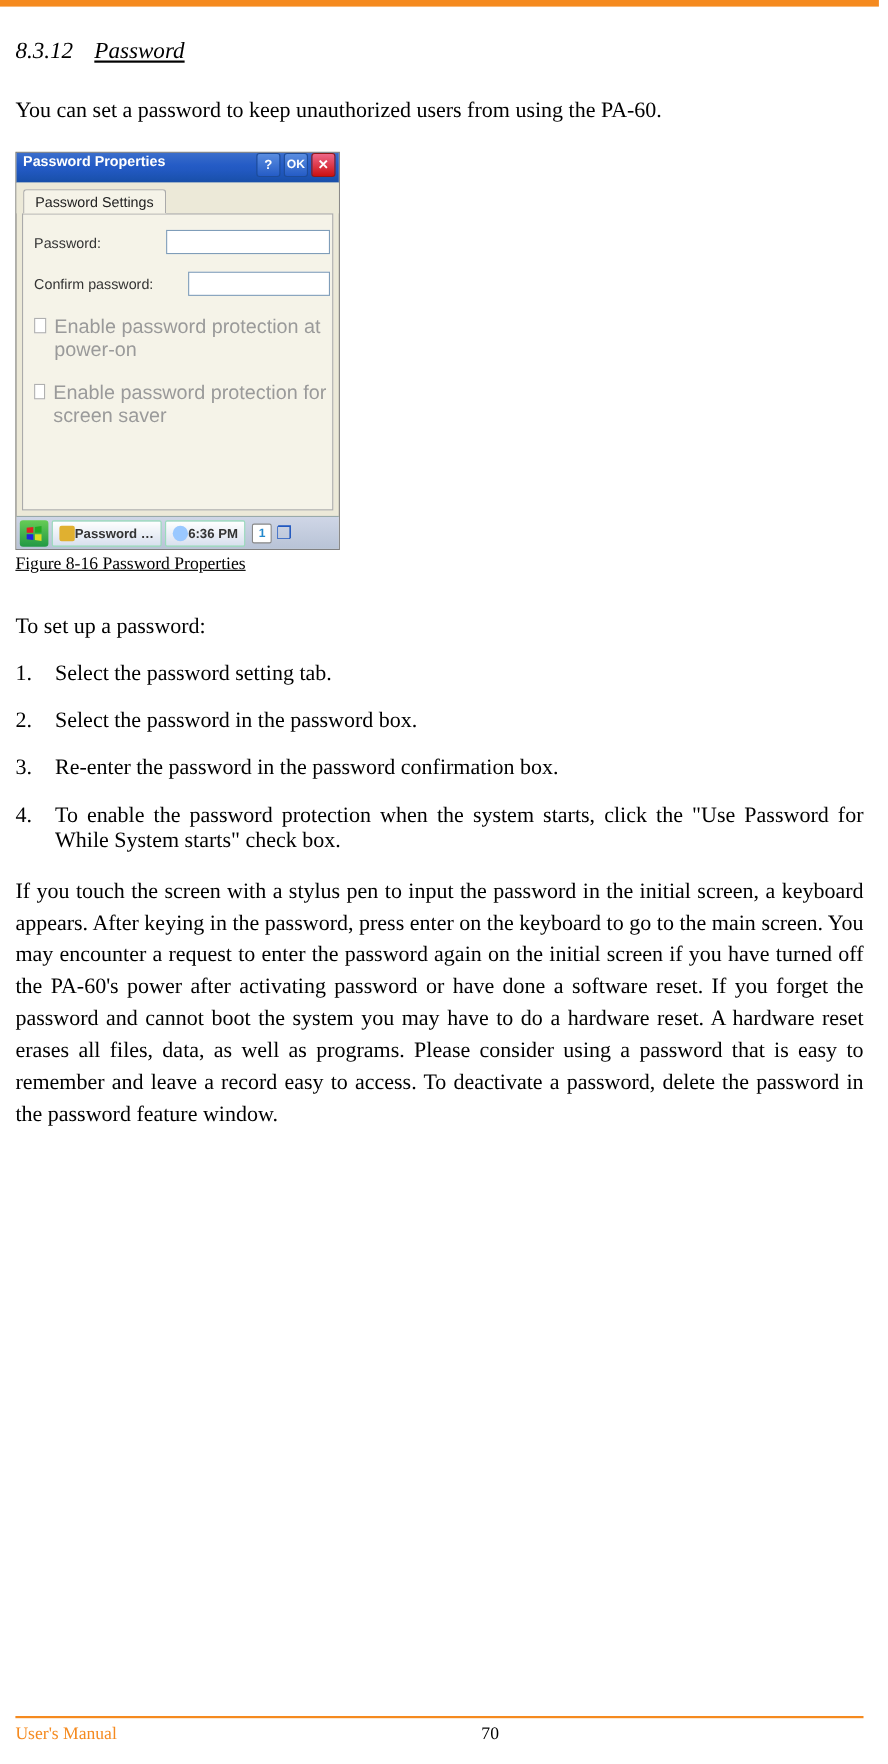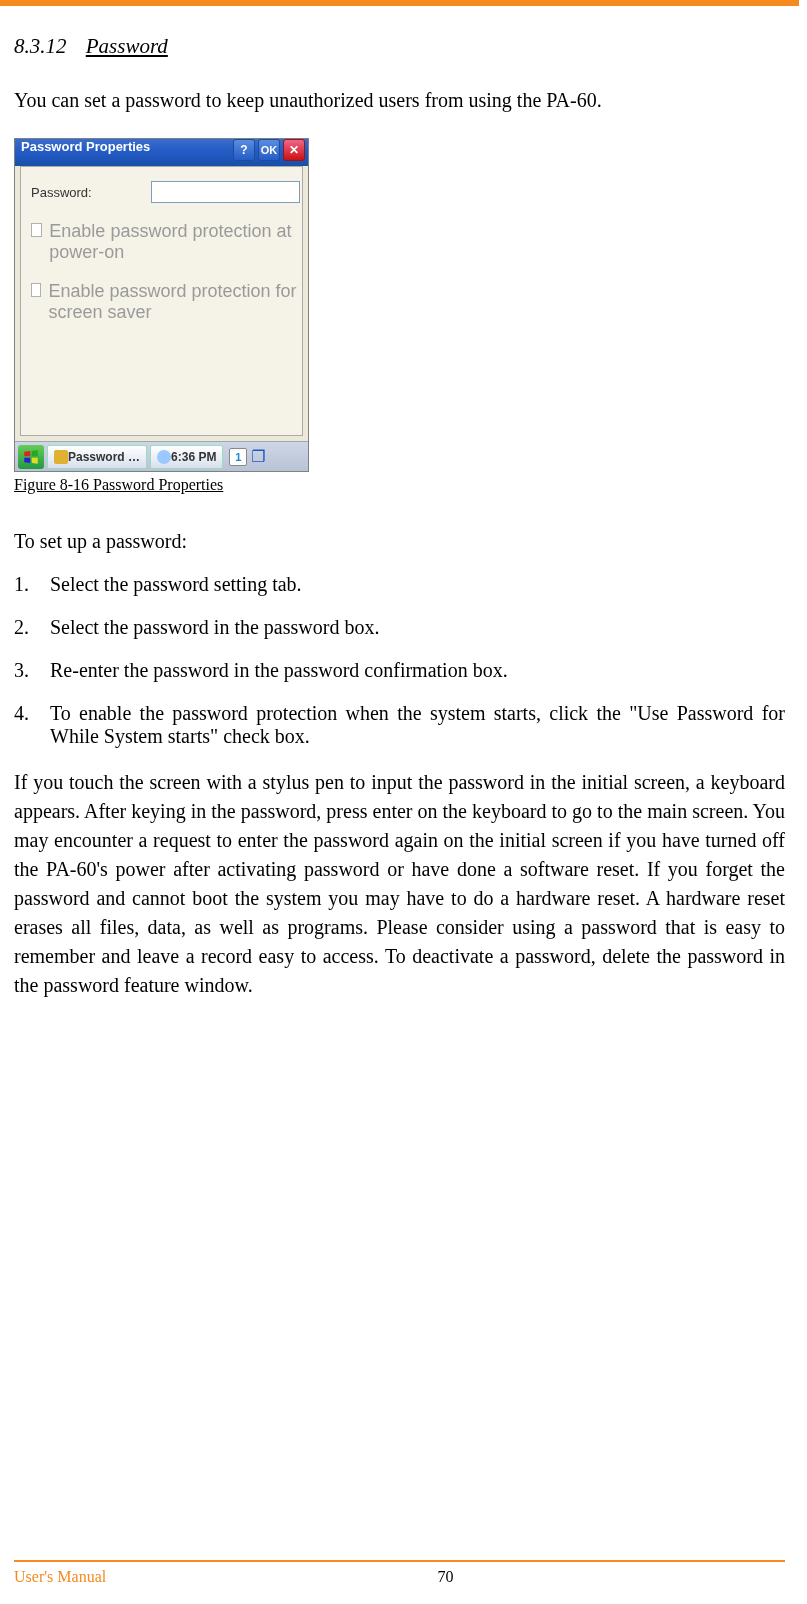--- a/index.html
+++ b/index.html
@@ -186,23 +186,32 @@
         <div class="tb-btn tb-help">
           <span>?</span>
         </div>
         <div class="tb-btn tb-ok">
           <span>OK</span>
         </div>
         <div class="tb-btn tb-close">
           <span>✕</span>
         </div>
       </div>
+      <div class="ss-tabs">
+        <div class="ss-tab">
+          <span>Password Settings</span>
+        </div>
+      </div>
       <div class="ss-body">
         <div class="ss-row">
           <label>Password:</label>
+          <div class="ss-input"></div>
+        </div>
+        <div class="ss-row">
+          <label class="wide">Confirm password:</label>
           <div class="ss-input"></div>
         </div>
         <div class="ss-check">
           <div class="cb"></div>
           <span>Enable password protection at power-on</span>
         </div>
         <div class="ss-check">
           <div class="cb"></div>
           <span>Enable password protection for screen saver</span>
         </div>

